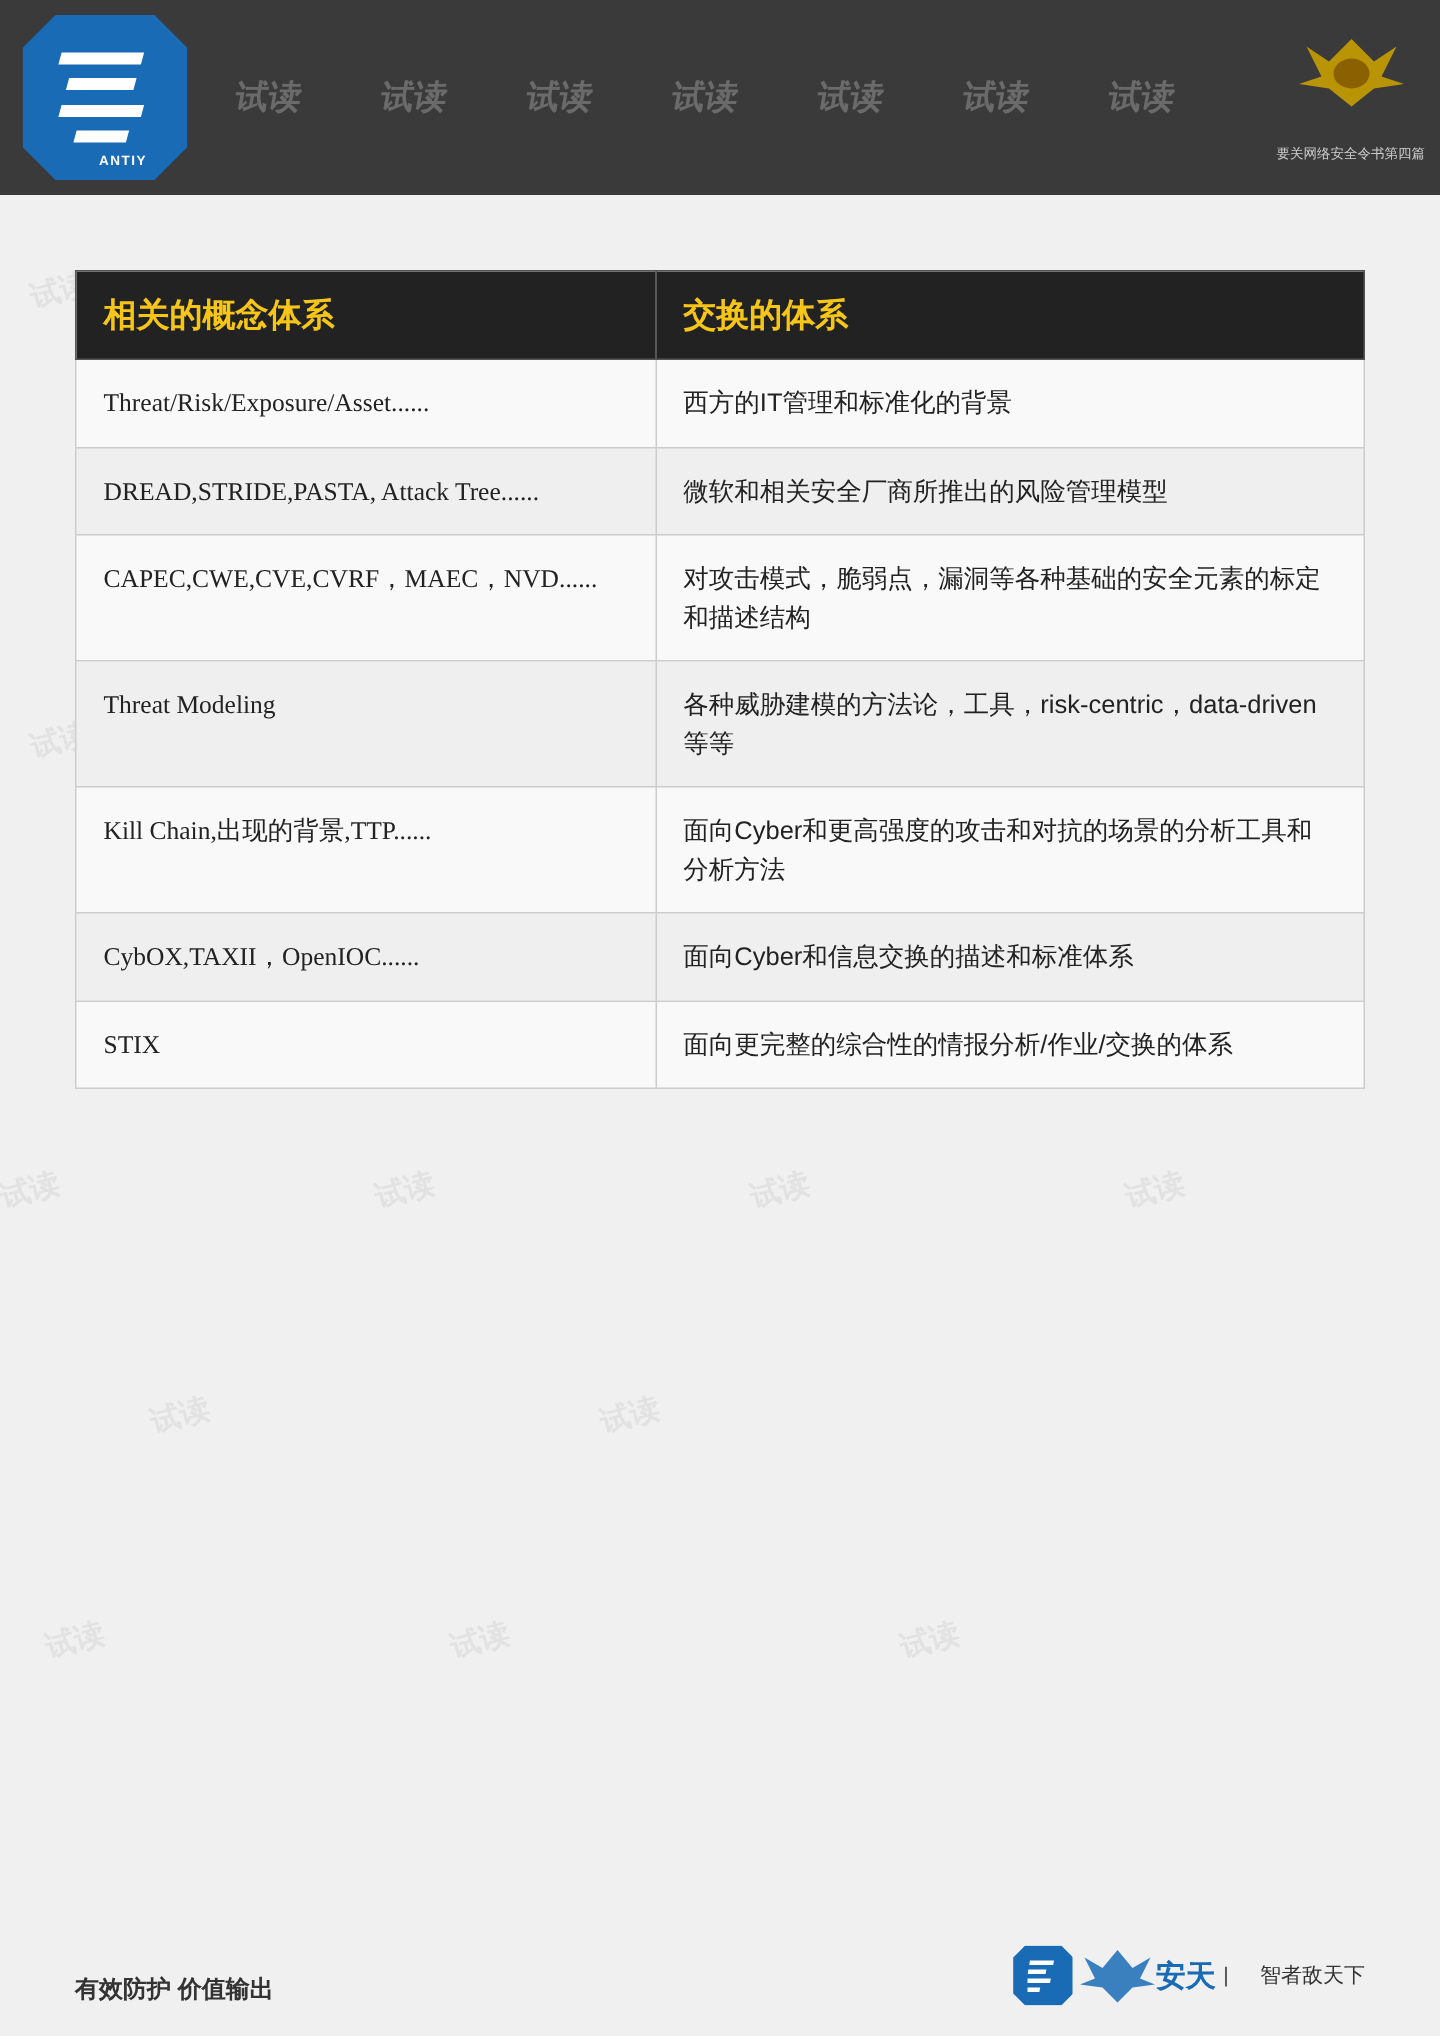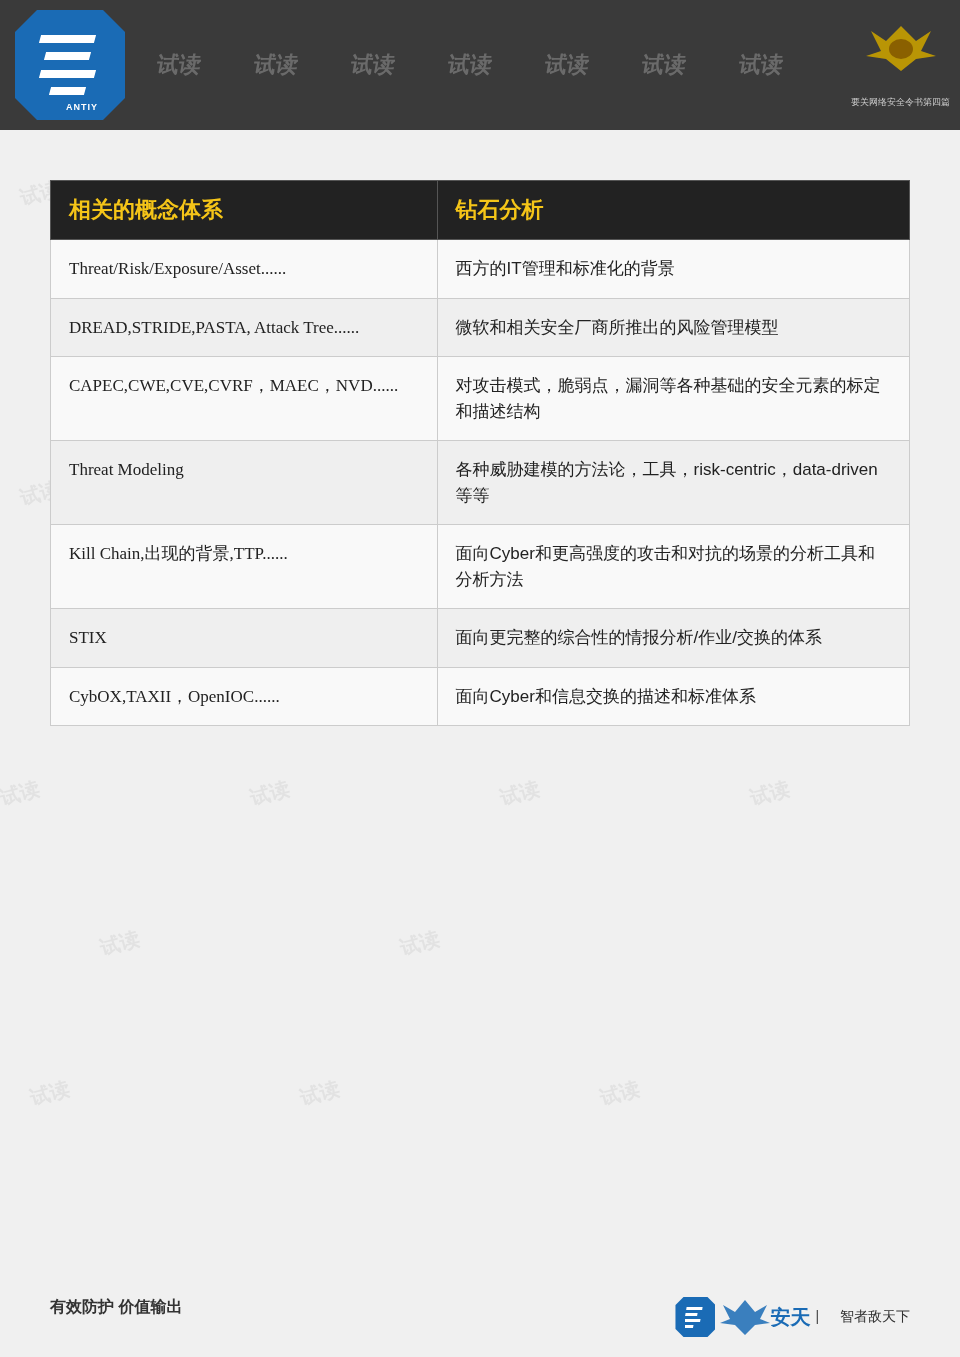--- a/index.html
+++ b/index.html
@@ -170,21 +170,21 @@
     }
 
     
     .footer {
       position: absolute;
       bottom: 20px;
       left: 0;
       right: 0;
       padding: 0 50px;
       display: flex;
-      align-items: flex-start;
+      align-items: flex-end;
       justify-content: space-between;
     }
 
     .footer-left {
       color: #333;
       font-size: 16px;
       font-weight: bold;
     }
 
     .footer-right {
@@ -311,21 +311,21 @@
   <span class="page-wm wm23">试读</span>
   <span class="page-wm wm24">试读</span>
   <span class="page-wm wm25">试读</span>
 </div>
 
 <div class="main-content">
   <table class="data-table">
     <thead>
       <tr>
         <th class="col-left">相关的概念体系</th>
-        <th class="col-right">钻石分析</th>
+        <th class="col-right">交换的体系</th>
       </tr>
     </thead>
     <tbody id="table-body">
     <tr>
           <td class="col-left">Threat/Risk/Exposure/Asset......</td>
           <td class="col-right">西方的IT管理和标准化的背景</td>
         </tr>
         <tr>
           <td class="col-left">DREAD,STRIDE,PASTA, Attack Tree......</td>
           <td class="col-right">微软和相关安全厂商所推出的风险管理模型</td>
@@ -336,26 +336,26 @@
         </tr>
         <tr>
           <td class="col-left">Threat Modeling</td>
           <td class="col-right">各种威胁建模的方法论，工具，risk-centric，data-driven等等</td>
         </tr>
         <tr>
           <td class="col-left">Kill Chain,出现的背景,TTP......</td>
           <td class="col-right">面向Cyber和更高强度的攻击和对抗的场景的分析工具和分析方法</td>
         </tr>
         <tr>
+          <td class="col-left">CybOX,TAXII，OpenIOC......</td>
+          <td class="col-right">面向Cyber和信息交换的描述和标准体系</td>
+        </tr>
+        <tr>
           <td class="col-left">STIX</td>
           <td class="col-right">面向更完整的综合性的情报分析/作业/交换的体系</td>
-        </tr>
-        <tr>
-          <td class="col-left">CybOX,TAXII，OpenIOC......</td>
-          <td class="col-right">面向Cyber和信息交换的描述和标准体系</td>
         </tr>
       </tbody>
   </table>
 </div>
 
 <div class="footer">
   <div class="footer-left">有效防护 价值输出</div>
   <div class="footer-right">
     <div class="footer-logo-box">
       <svg width="20" height="24" viewBox="0 0 20 24" xmlns="http://www.w3.org/2000/svg">

